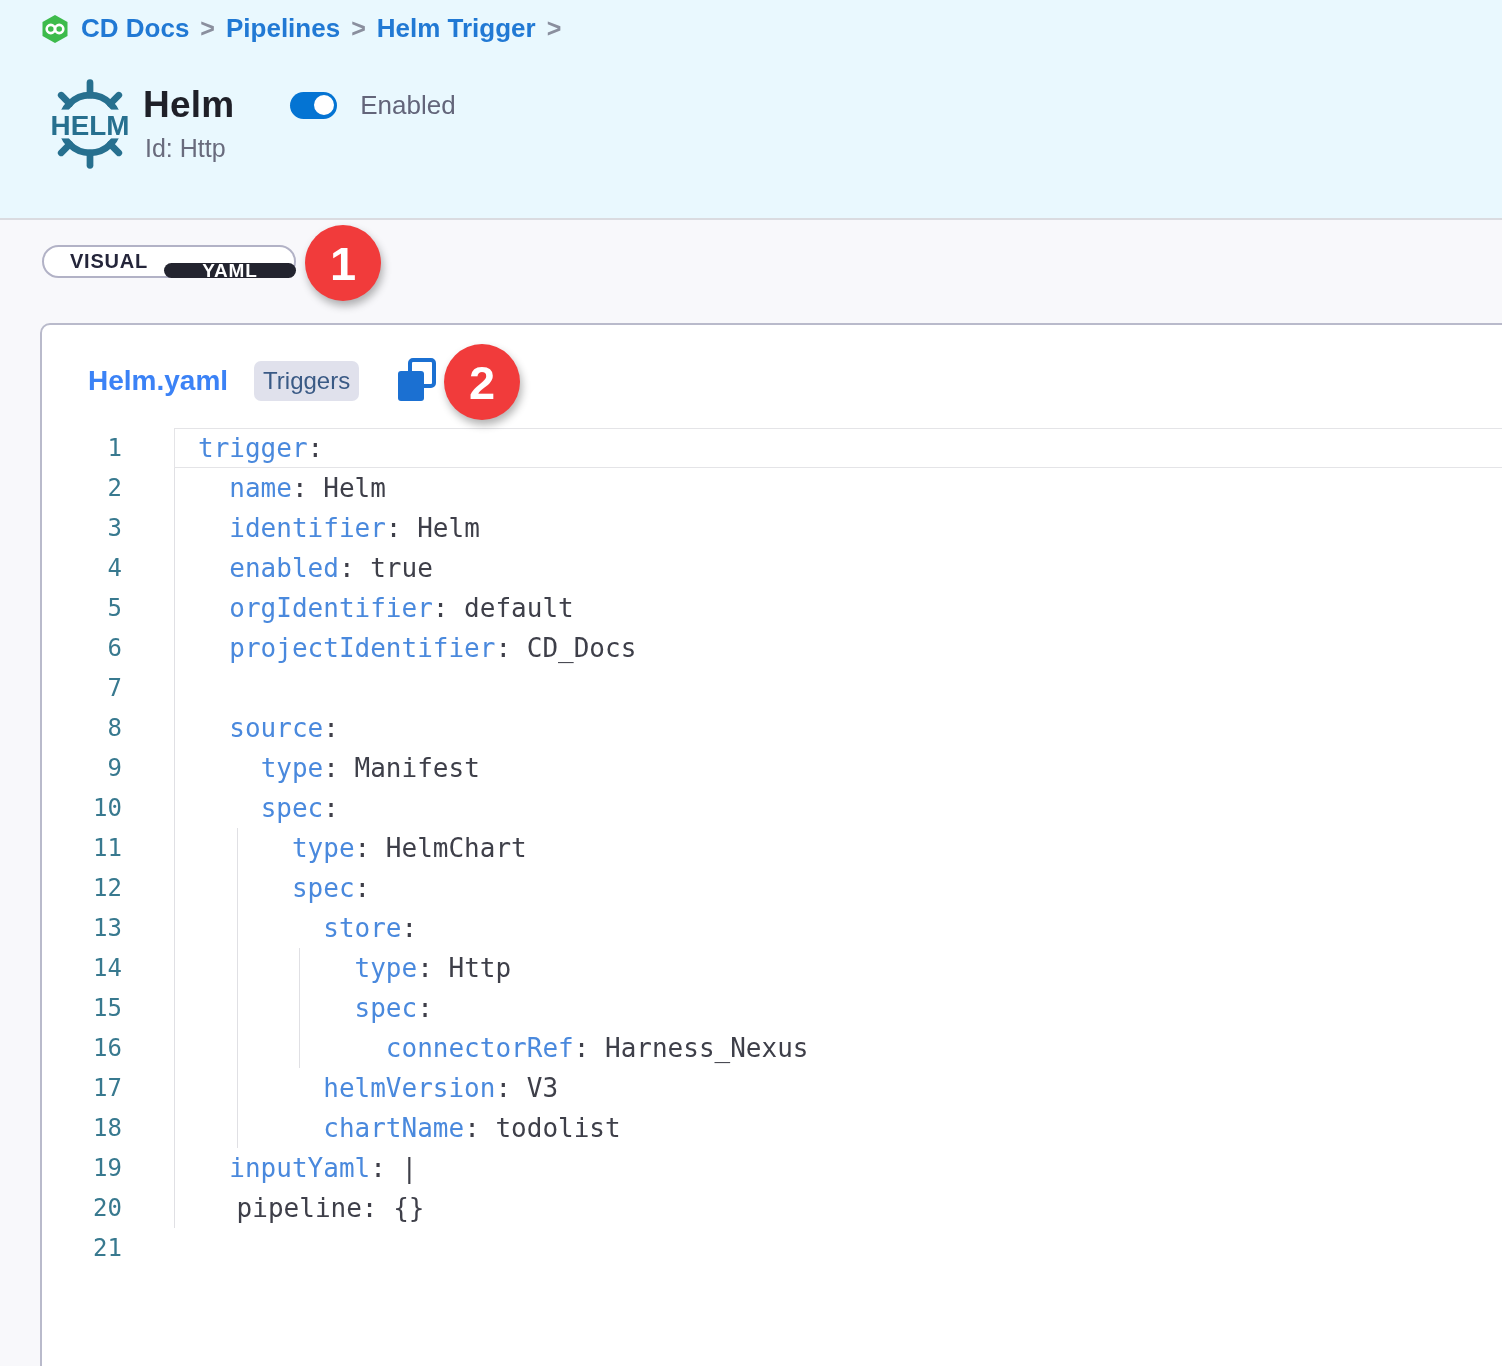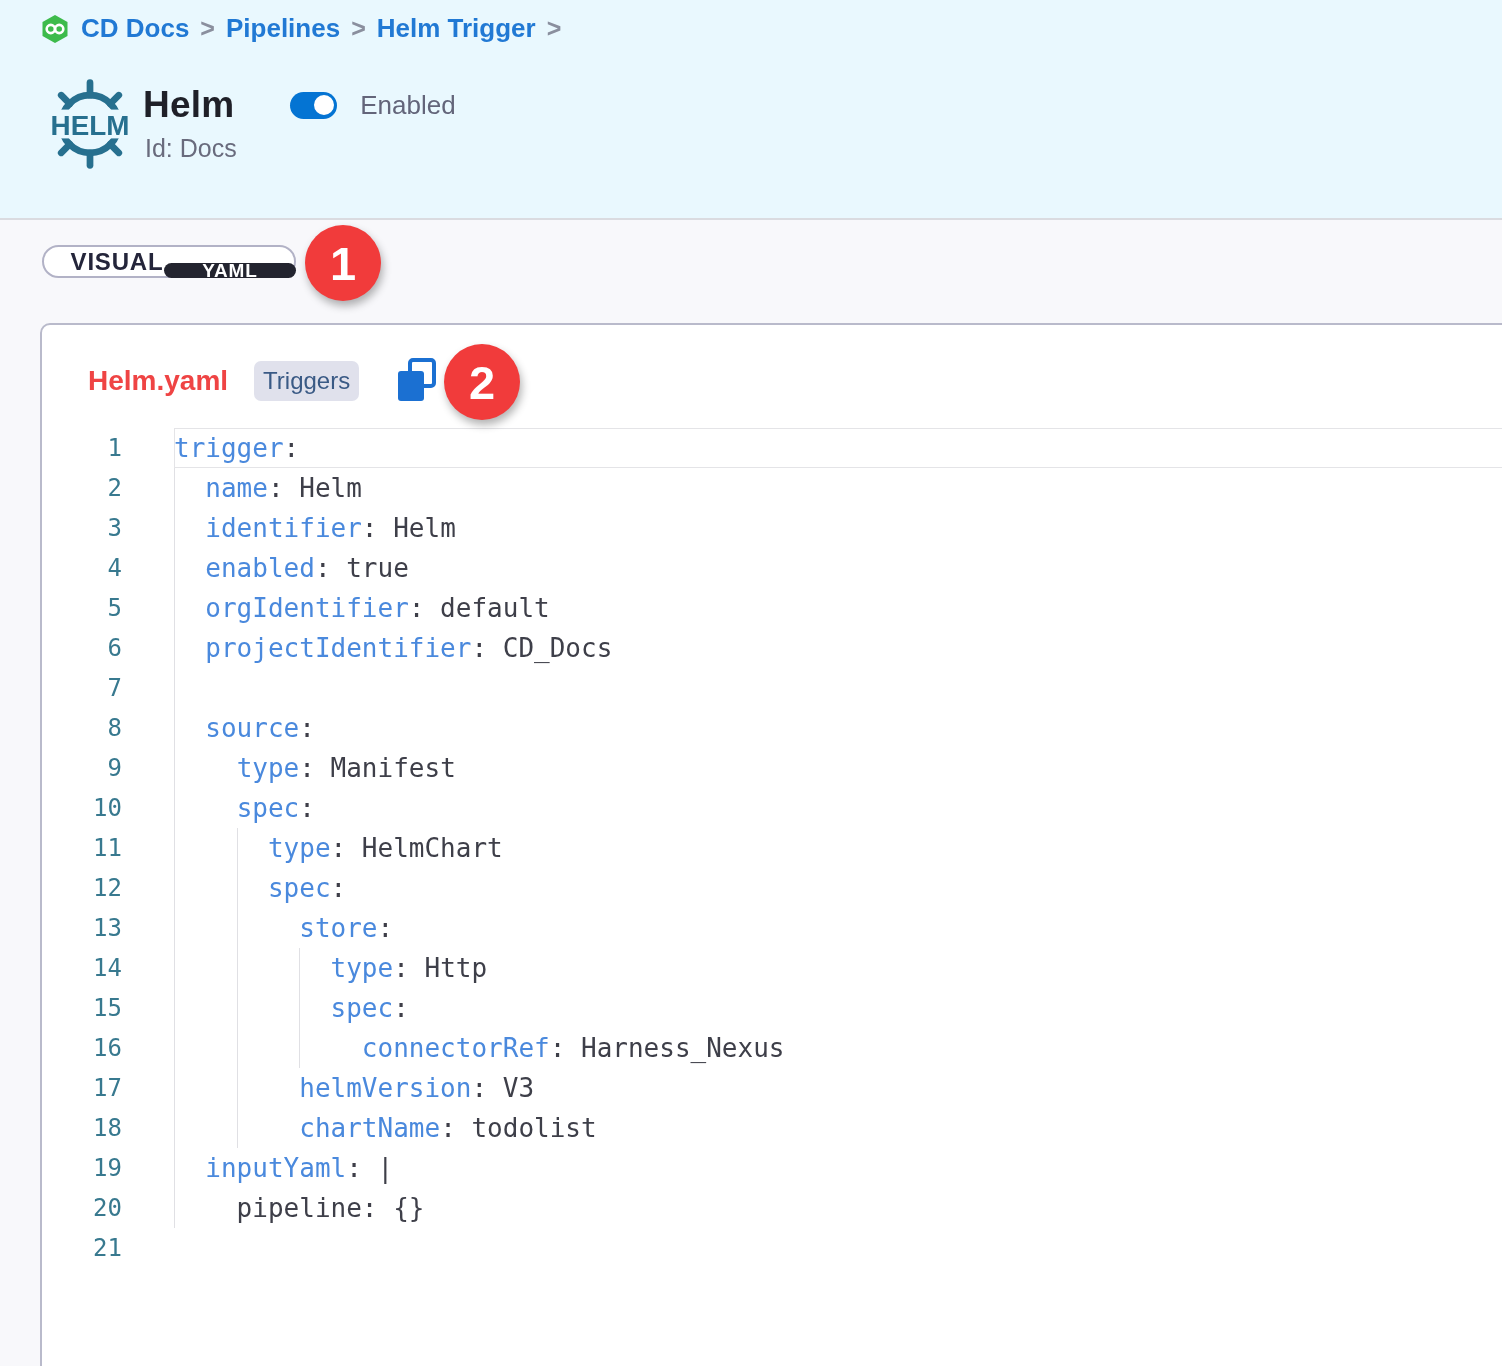--- a/index.html
+++ b/index.html
@@ -21,59 +21,59 @@
   .toggle .knob{position:absolute;right:1px;top:1.5px;width:24px;height:24px;border-radius:50%;background:#fff;box-sizing:border-box;border:2px solid #0474d3;}
   .toggle-label{font-size:26px;color:#63657a;margin-left:23px;}
   .id-text{position:absolute;left:145px;top:134px;font-size:25px;color:#696b7d;}
   .helm-logo{position:absolute;left:42px;top:76px;}
   
   .switcher{
     position:absolute;left:42px;top:245px;width:254px;height:33px;
     border:2px solid #b2b2c6;border-radius:18px;background:#fff;box-sizing:border-box;
   }
   .sw-visual{
-    position:absolute;left:12px;top:0;bottom:0;width:122px;display:flex;align-items:center;justify-content:center;
-    font-size:24px;font-weight:700;letter-spacing:.8px;color:#24253a;cursor:pointer;
+    position:absolute;left:4px;top:0;bottom:0;width:122px;display:flex;align-items:center;justify-content:center;
+    font-size:20px;font-weight:700;letter-spacing:.8px;color:#24253a;cursor:pointer;
   }
   .sw-yaml{
     position:absolute;right:-2px;top:-2px;bottom:-2px;width:132px;border-radius:18px;background:#23242f;
     display:flex;align-items:center;justify-content:center;font-size:19px;font-weight:700;letter-spacing:.8px;color:#fff;cursor:pointer;margin-top:18px;
   }
   
   .callout{
     position:absolute;width:76px;height:76px;border-radius:50%;background:#f13b3b;
     color:#fff;font-size:47px;font-weight:700;display:flex;align-items:center;justify-content:center;
     box-shadow:2px 5px 9px rgba(0,0,0,.3);z-index:30;
   }
   .callout-1{left:305px;top:225px;}
   .callout-2{left:444px;top:344px;}
   
   .yaml-panel{
     position:absolute;left:40px;top:323px;right:-18px;bottom:-18px;
     background:#fff;border:2px solid #b9bacb;border-radius:10px;box-sizing:border-box;overflow:hidden;
   }
   .panel-head{position:absolute;left:46px;top:30px;height:52px;display:flex;align-items:center;}
-  .file-name{font-size:28px;font-weight:700;color:#ef4444;}
+  .file-name{font-size:28px;font-weight:700;color:#3b82f6;}
   .entity-tag{margin-left:26px;background:#e0e1ec;color:#3a5a85;font-size:24px;padding:6px 9px;border-radius:7px;}
   .copy-btn{margin-left:36px;cursor:pointer;display:flex;align-items:center;}
   
   .yaml-editor{position:absolute;left:0;top:103px;right:0;bottom:0;}
   .row{display:flex;height:40px;}
   .ln{
     flex:none;width:80px;text-align:right;
     font-family:"DejaVu Sans Mono",monospace;font-size:24px;line-height:40px;color:#38798f;
   }
   .code{
     flex:1;margin-left:52px;position:relative;
     font-family:"DejaVu Sans Mono",monospace;font-size:26px;line-height:40px;color:#3e3f49;
   }
   .row.current .code{box-shadow:inset 0 0 0 1px #e4e4e7;}
   .guide{position:absolute;top:0;bottom:0;width:1px;background:#e0e0e4;}
   .txt{white-space:pre;position:relative;}
-  .k{color:#4a89dd;}
+  .k{color:#4a89dd;padding-left:24px;}
   .v{color:#3e3f49;}
 </style>
 </head>
 <body>
 
 <div class="page-header">
 
   <div class="breadcrumb">
     <span style="display:flex;">
       <svg width="30" height="30" viewBox="0 0 30 30">
@@ -108,21 +108,21 @@
     </svg>
   </span>
 
   <div class="title-row">
     <span class="page-title">Helm</span>
     <span class="toggle">
         <span class="knob"></span>
       </span>
     <span class="toggle-label">Enabled</span>
   </div>
-  <div class="id-text">Id: Docs</div>
+  <div class="id-text">Id: Http</div>
 </div>
 
 <div class="switcher">
   <div class="sw-visual">VISUAL</div>
   <div class="sw-yaml">YAML</div>
 </div>
 
 <div class="callout callout-1">1</div>
 <div class="callout callout-2">2</div>
 

